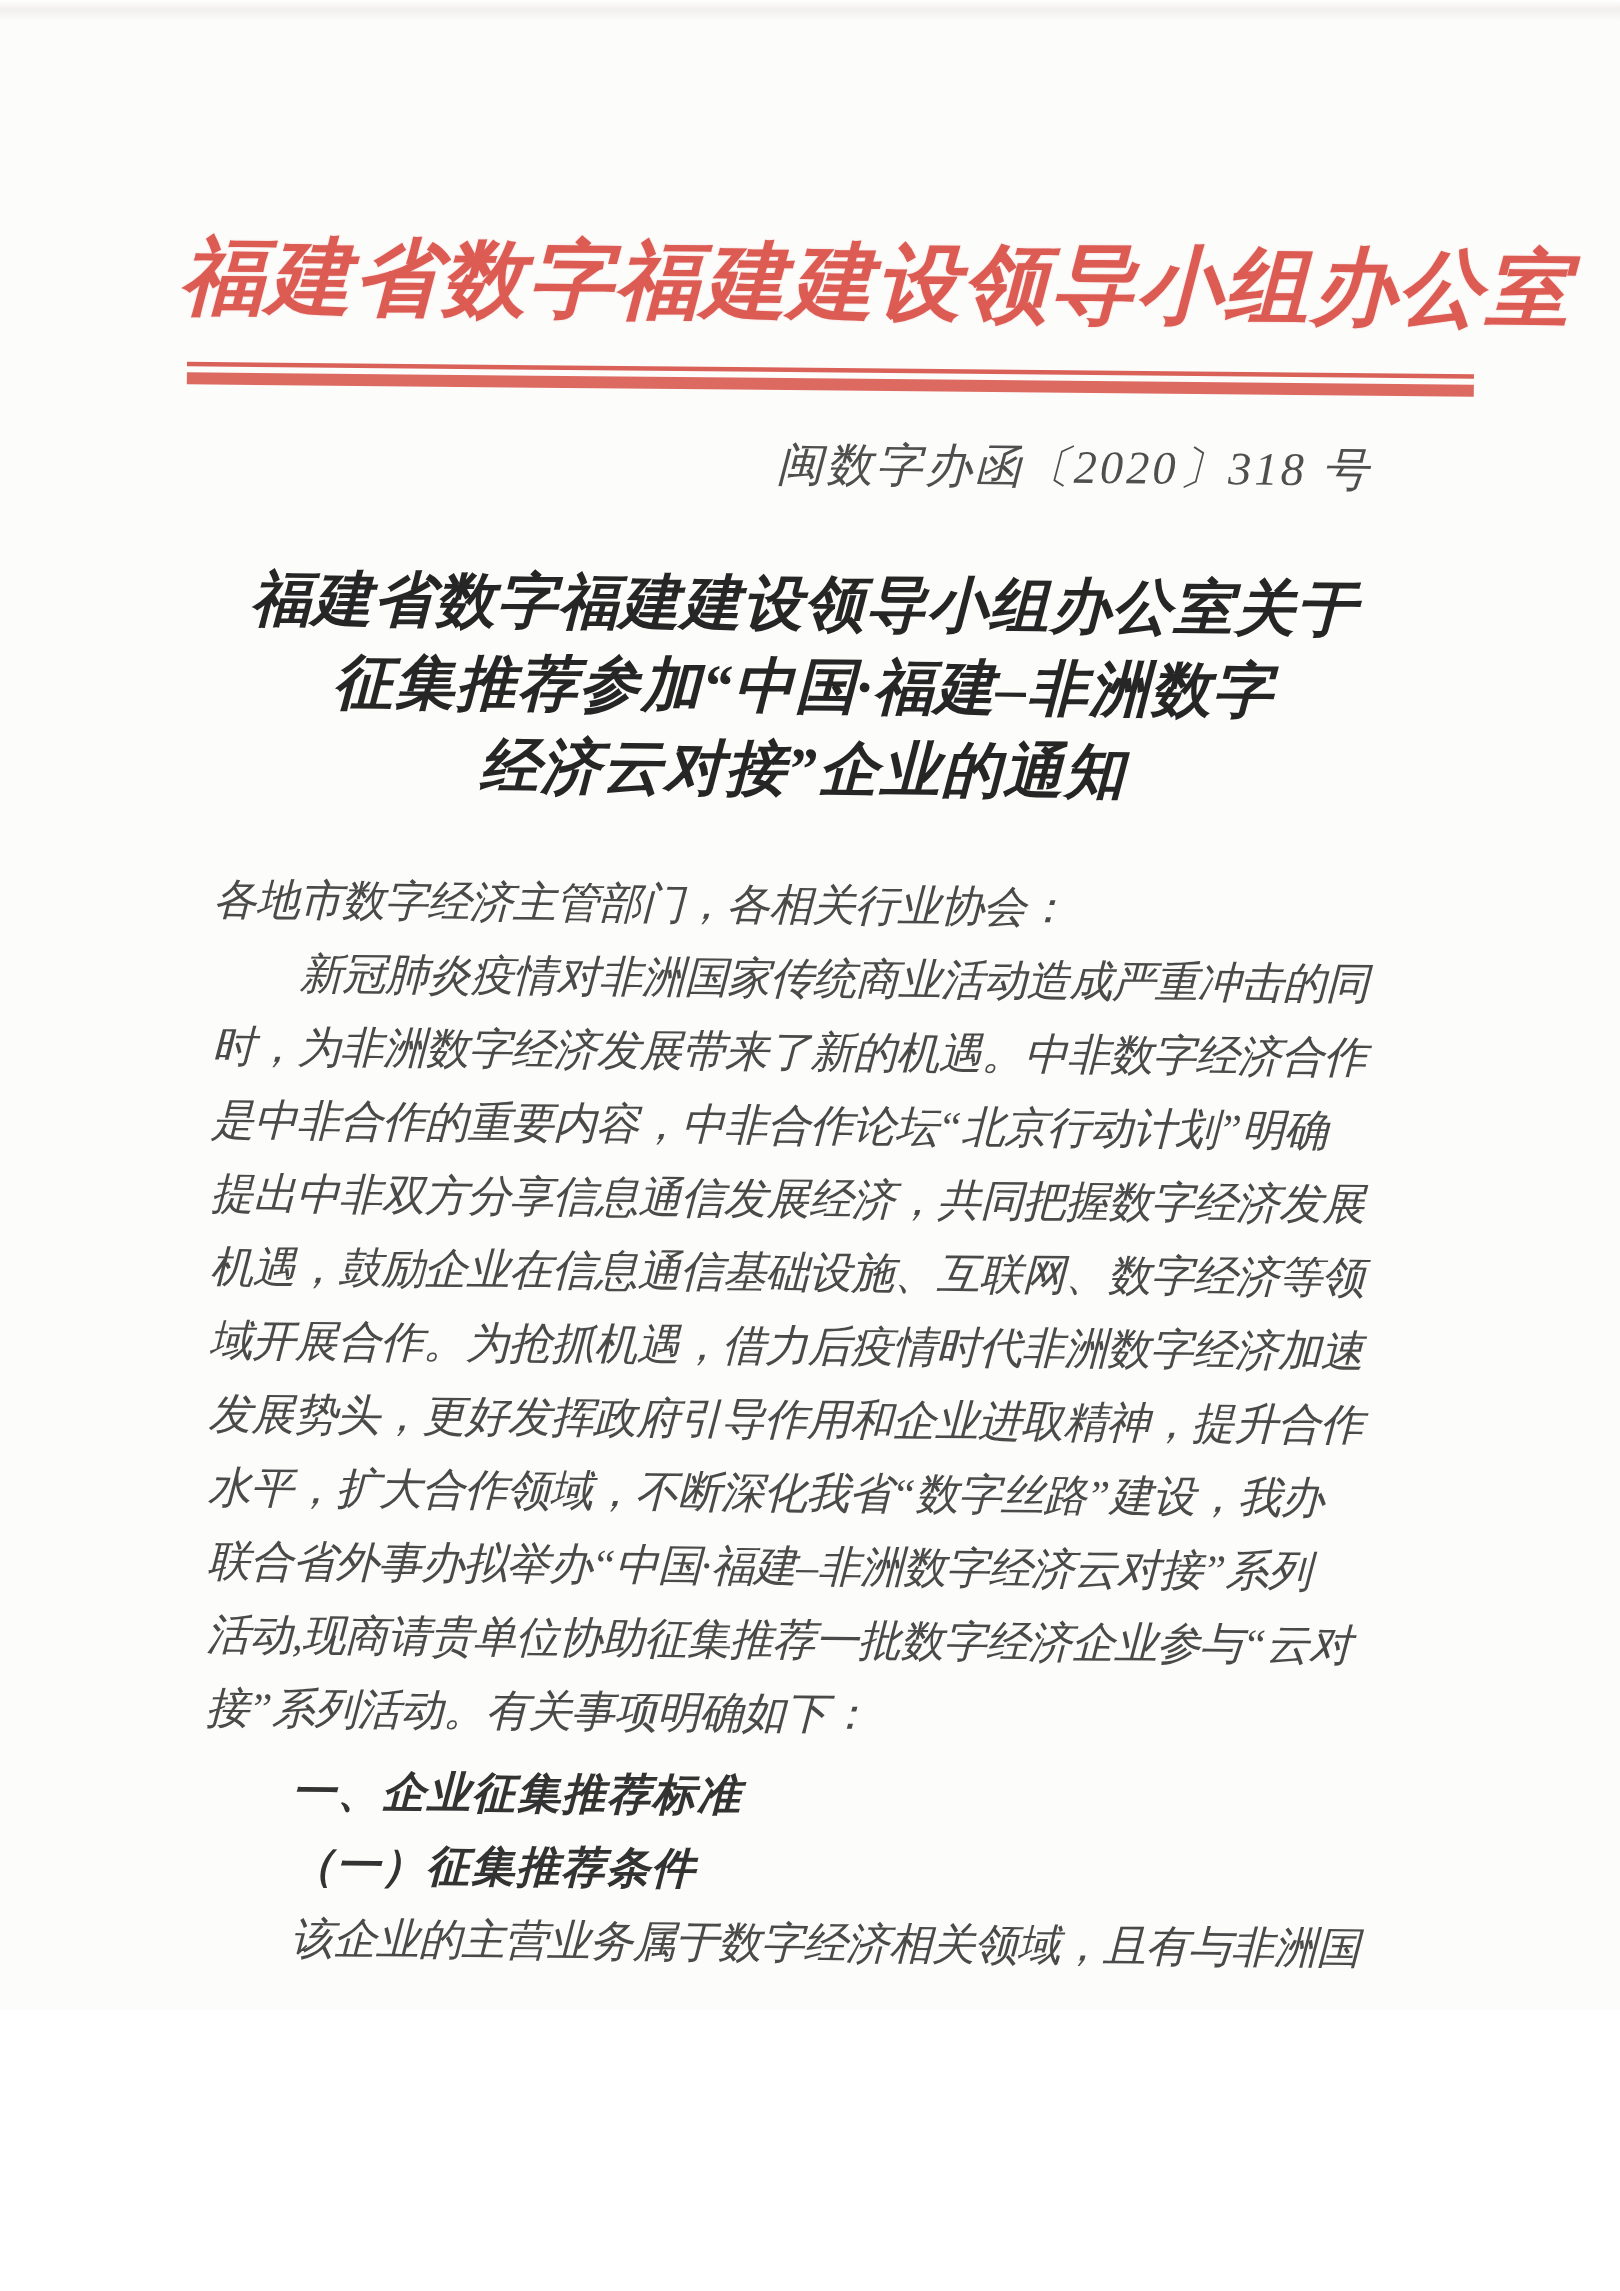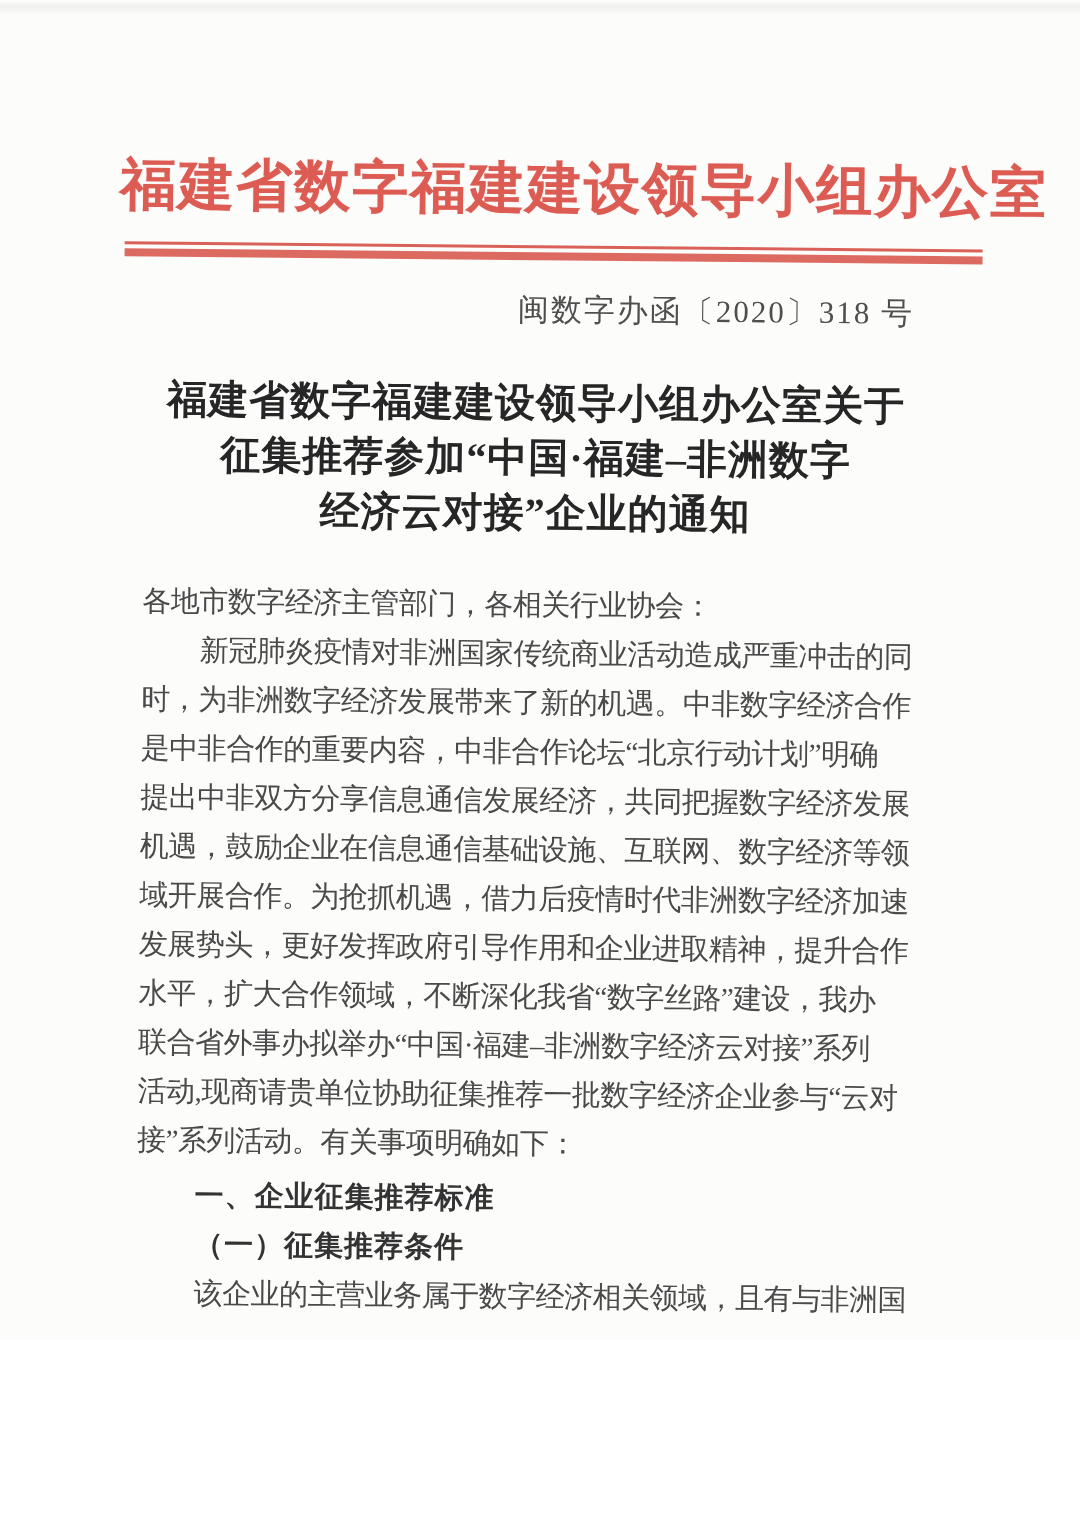--- a/index.html
+++ b/index.html
@@ -4,20 +4,21 @@
 <style>
   * { margin: 0; padding: 0; box-sizing: border-box; }
   html, body { background: #ffffff; }
   .page {
     position: relative;
     width: 1080px;
     height: 1340px;
     background: #fcfcfb;
     overflow: hidden;
     font-family: "Liberation Serif", "DejaVu Serif", serif;
+    font-style: italic;
   }
   .scan-edge {
     position: absolute;
     top: 0; left: 0; right: 0;
     height: 14px;
     background: linear-gradient(#ffffff 0%, #f1f0ee 45%, #fbfbfa 100%);
   }
   
   .tilt {
     position: absolute;

